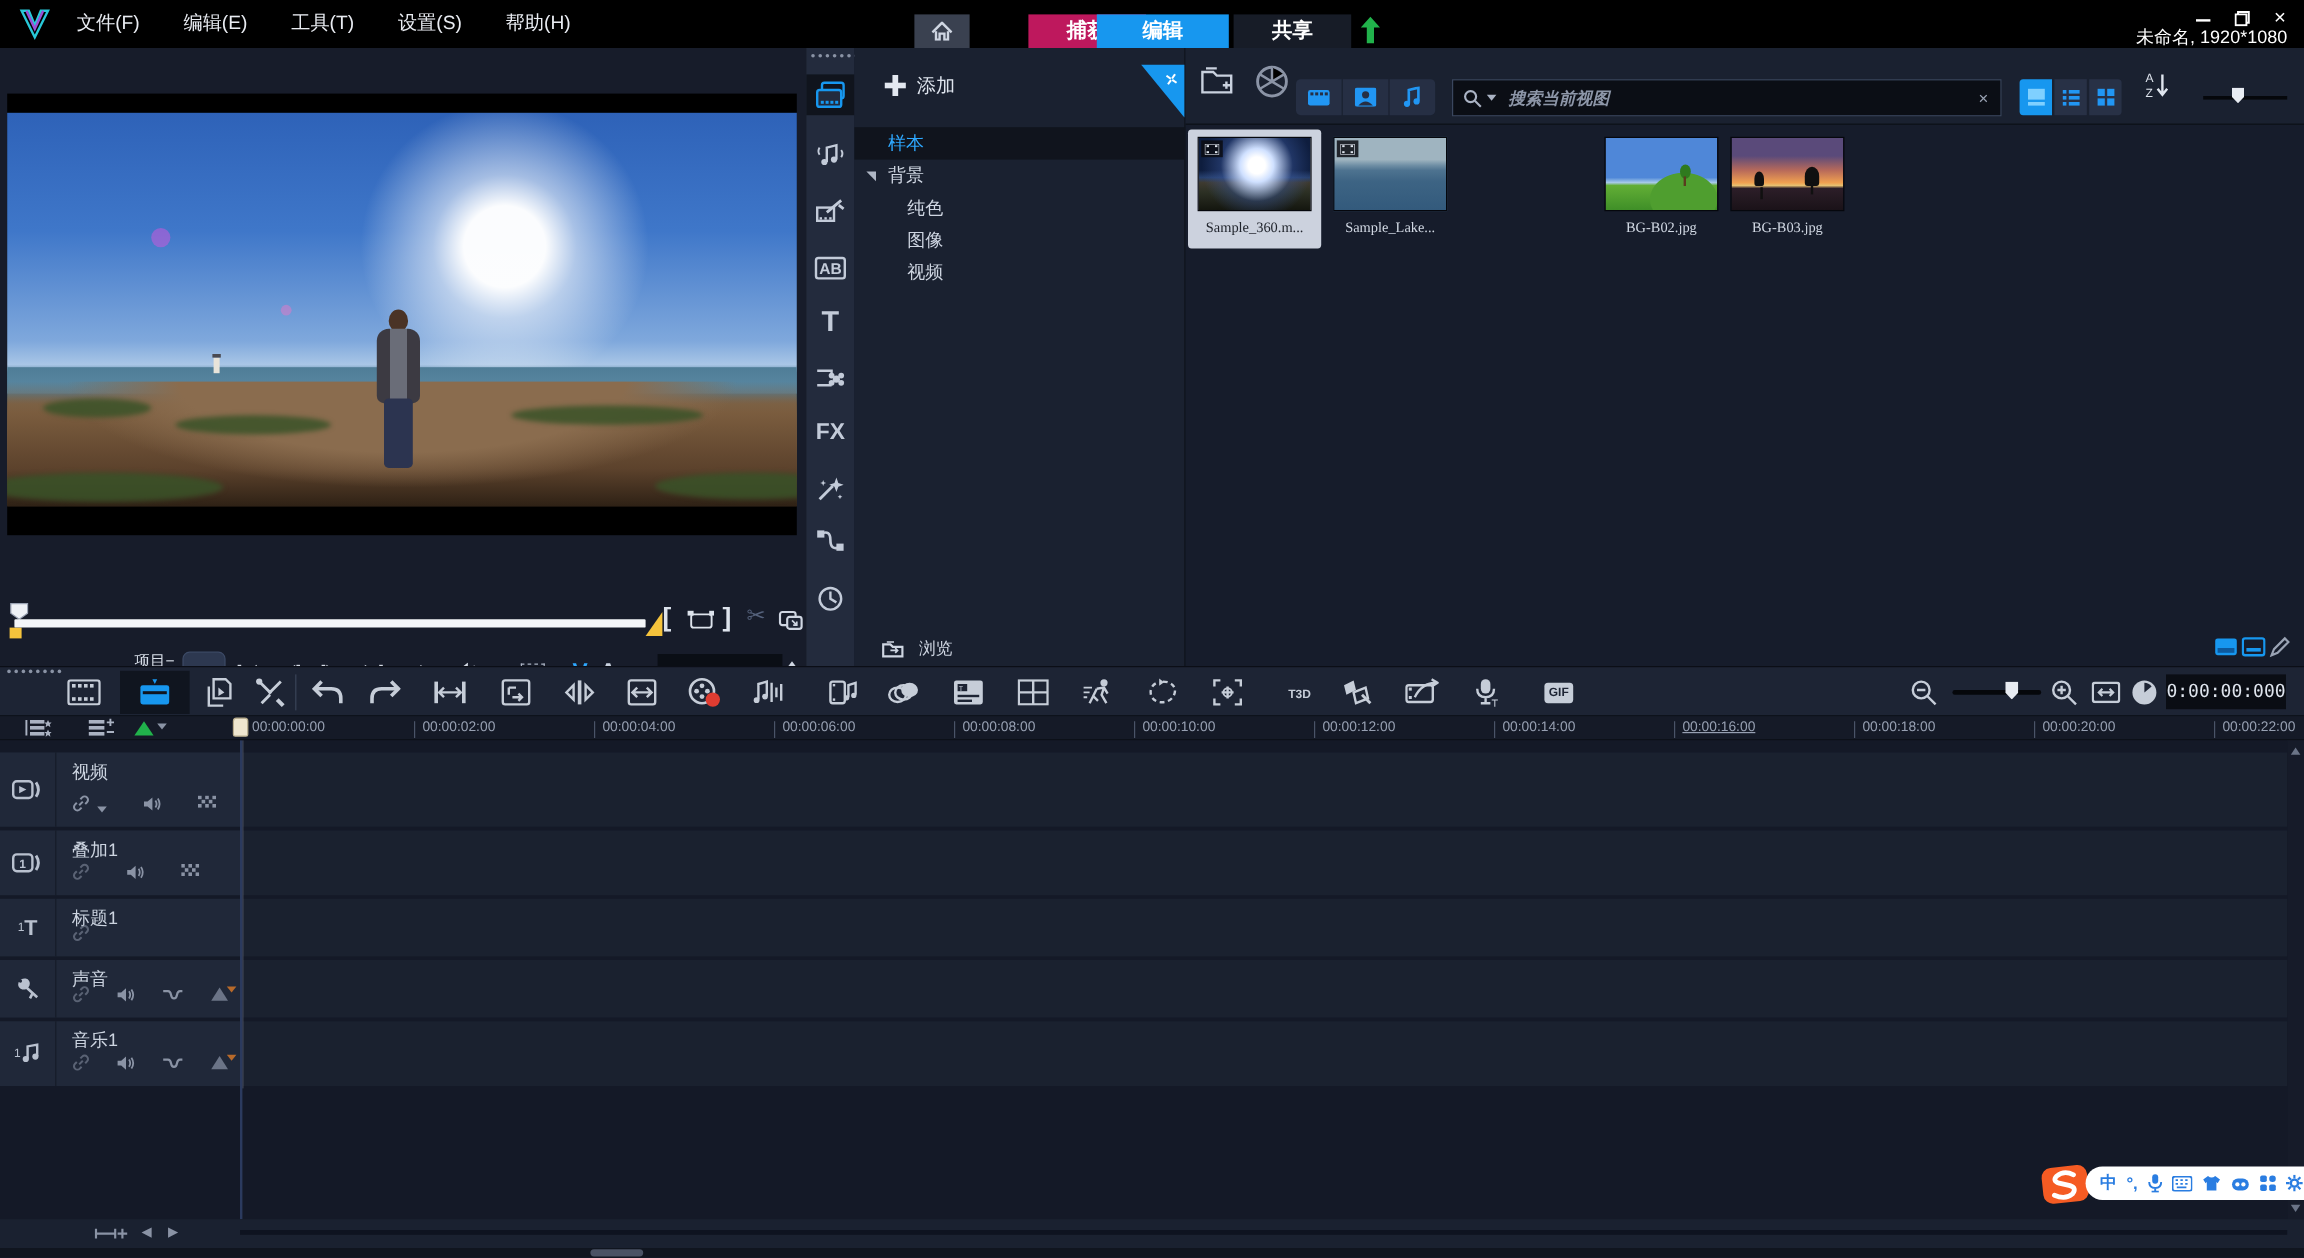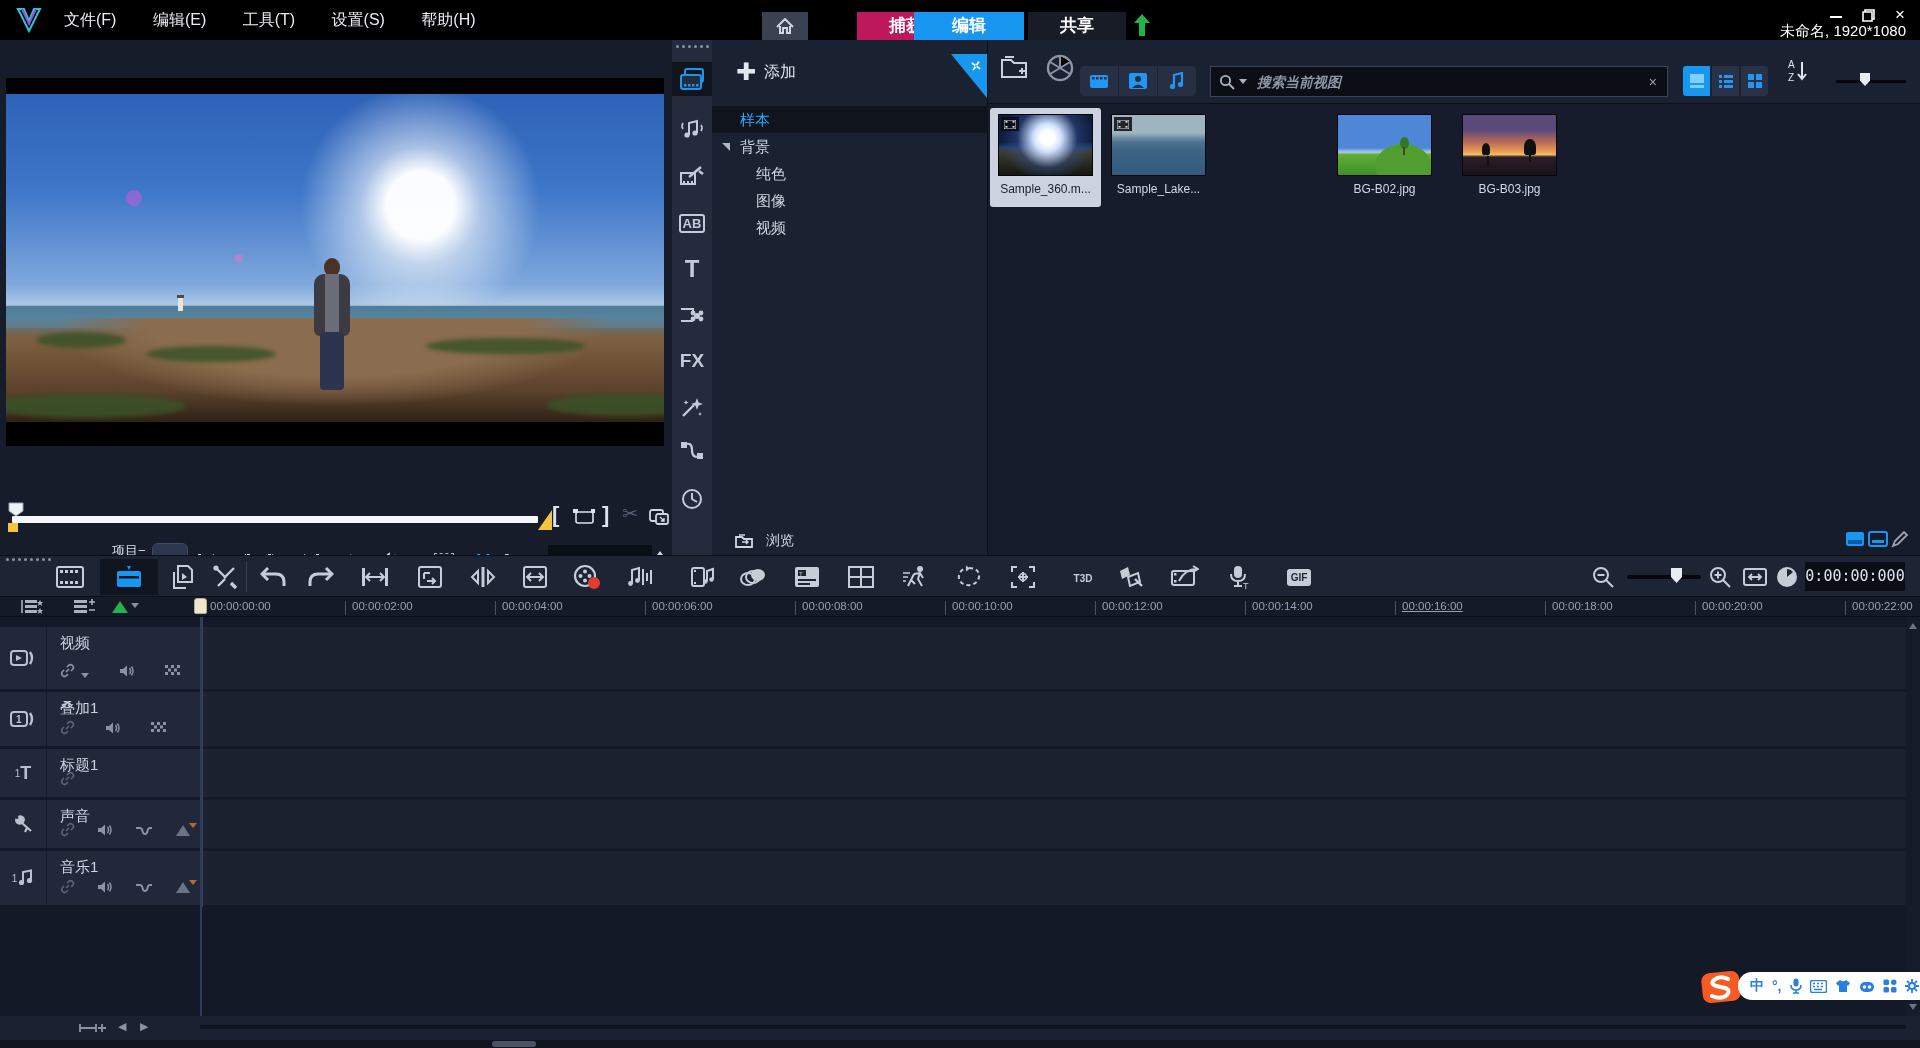--- a/index.html
+++ b/index.html
@@ -96,21 +96,21 @@
   #searchbox input { flex:1; background:transparent; border:none; outline:none; color:#c7cfdd; font-size:14px; font-style:italic; font-family:inherit;font-weight:bold; }
   #searchbox input::placeholder { color:#8d96a8; font-style:italic; }
   .view-btn { position:absolute; top:26px; width:27px; height:30px; display:flex; align-items:center; justify-content:center; cursor:pointer; }
   #slider1-track { position:absolute; left:848px; top:40px; width:70px; height:3px; background:#05070b; }
   #slider1-thumb { position:absolute; left:872px; top:33px; width:10px; height:13px; background:#e8ecf2;
       clip-path:polygon(0 0,100% 0,100% 60%,50% 100%,0 60%); }
 
   .thumb-cell { position:absolute; top:68px; width:111px; height:99px; }
   .thumb-sel { background:#ccd2de; border-radius:3px; }
   .thumb-img { position:absolute; left:8px; top:6px; width:95px; height:62px; border:1px solid #05070d; }
-  .thumb-lbl { position:absolute; left:0; top:74px; width:111px; text-align:center; font-size:12px; color:#d2d9e4; white-space:nowrap; overflow:hidden; }
+  .thumb-lbl { position:absolute; left:0; top:74px; width:111px; text-align:center; font-size:12px; color:#d2d9e4; white-space:nowrap; overflow:hidden;font-family:Liberation Serif, serif; }
   .lbl-dark { color:#20242c; }
   .vbadge { position:absolute; left:2px; top:2px; width:18px; height:14px; background:rgba(10,12,18,.85); color:#dfe5ee; display:flex; align-items:center; justify-content:center; }
   .art-360 { background: radial-gradient(circle at 52% 38%, #fff 0 7px, #cfe0ff 14px, rgba(60,90,160,.4) 30px, rgba(0,0,0,0) 46px),
       linear-gradient(180deg,#0e1d3e 0 45%, #27406e 55%, #3e3a30 62%, #2c3024 75%, #14160f 100%); }
   .art-lake { background: linear-gradient(180deg,#9fb4c0 0 30%, #6f8fa5 38%, #4e7390 45%, #3d6484 60%, #335a7c 100%),
       #3d6484; }
   .art-b01 { background: linear-gradient(180deg,#6f9fd8 0 55%, #b8d2ea 62%, #d8c96a 68%, #e3c53f 100%); }
   .art-b02 { background: radial-gradient(ellipse at 70% 85%, #4f9e2f 0 30%, rgba(0,0,0,0) 31%),
       linear-gradient(180deg,#4f87d8 0 55%, #a8cbe8 62%, #62ae35 66%, #3f8f28 100%); }
   .art-b03 { background: linear-gradient(180deg,#5a4a7a 0 25%, #b86a5a 45%, #f0a050 62%, #e8c070 66%, #2c1e28 70%, #1a1218 100%); }
@@ -530,21 +530,21 @@
         </div>
       </div>
       <div class="thumb-lbl">Sample_Lake...</div>
     </div>
     <div class="thumb-cell" style="left:341px;">
       <div class="thumb-img art-b02">
           <div class="tree1" style="left:62px;top:22px;background:#2e7a1e;"></div>
         </div>
       <div class="thumb-lbl">BG-B02.jpg</div>
     </div>
-    <div class="thumb-cell" style="left:466px;">
+    <div class="thumb-cell" style="left:446px;">
       <div class="thumb-img art-b03">
           <div class="sil-tree" style="right:20px;top:24px;"></div>
           <div class="sil-tree" style="right:66px;top:28px;width:8px;height:12px;"></div>
         </div>
       <div class="thumb-lbl">BG-B03.jpg</div>
     </div>
 
     <svg class="lib-bricon" style="left:857px;" width="20" height="18" viewBox="0 0 20 18">
       <rect x="1" y="2" width="18" height="14" rx="2" fill="#1797ef"></rect>
         <rect x="3" y="10" width="14" height="4" fill="#0d5a9e"></rect>

